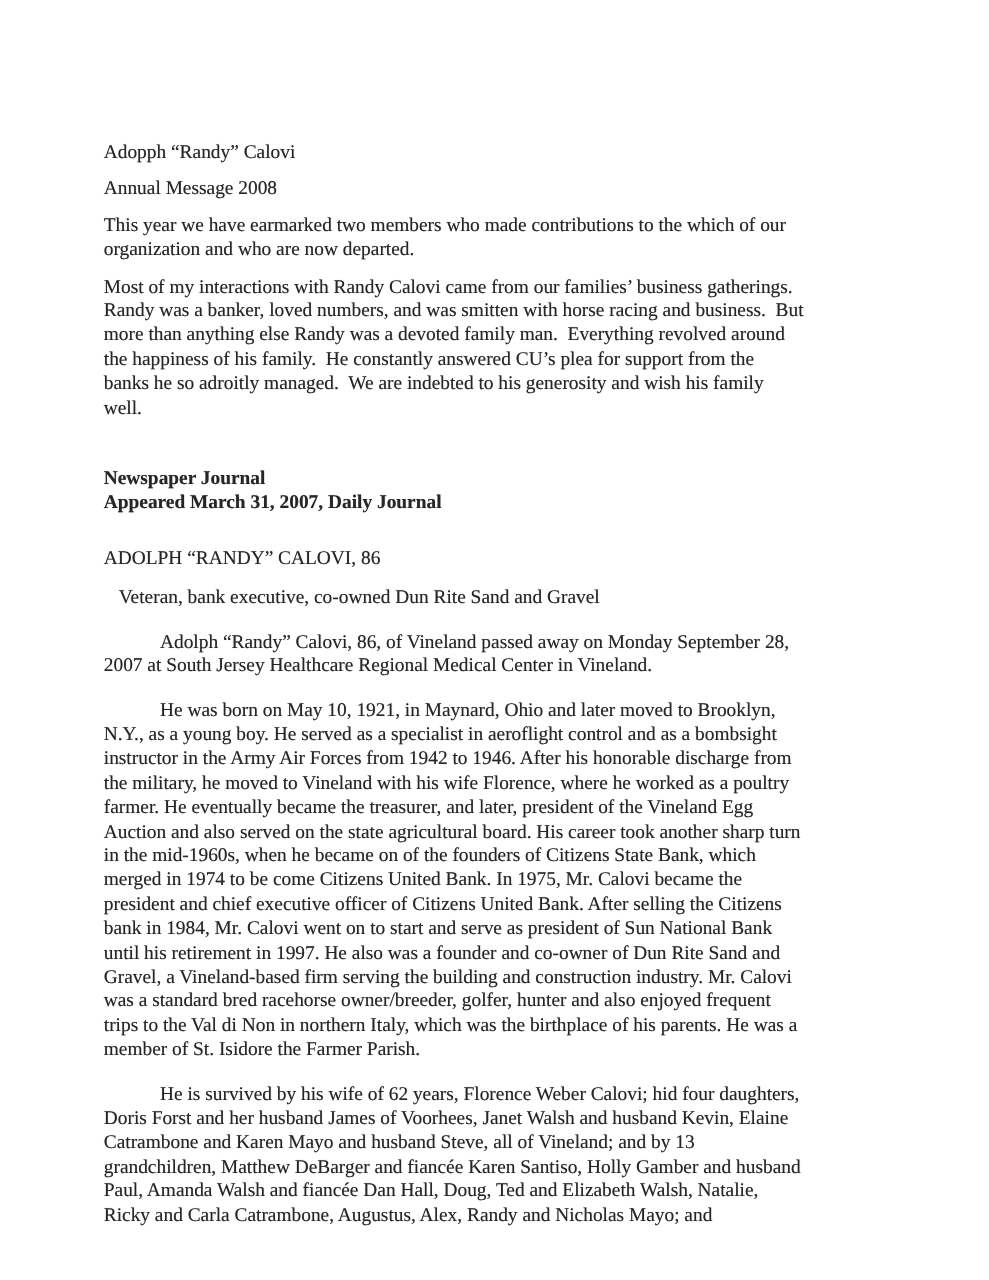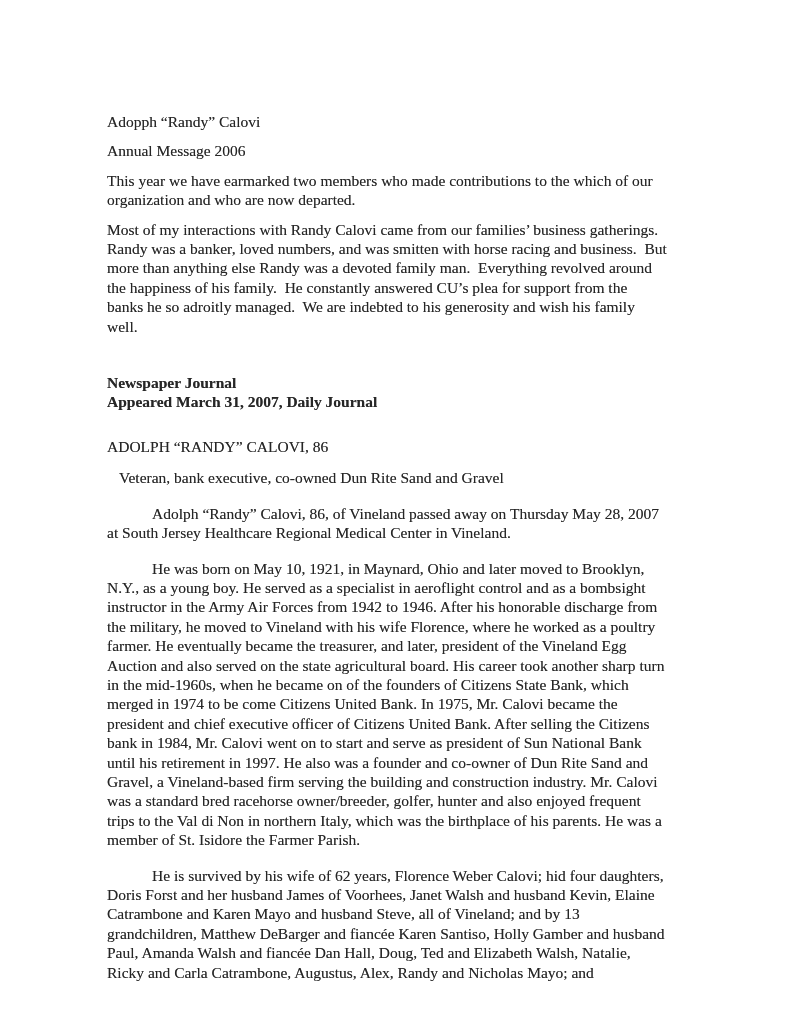--- a/index.html
+++ b/index.html
@@ -11,21 +11,21 @@
     width: 791px;
     height: 1024px;
     overflow: hidden;
     font-family: "Liberation Serif", "DejaVu Serif", serif;
     color: #262626;
   }
   .page {
     box-sizing: border-box;
     width: 791px;
     height: 736px;
-    padding: 112px 114px 40px 107px;
+    padding: 112px 114px 40px 83px;
     background: #ffffff;
   }
   .doc-text {
     width: 560px;
     font-size: 15.5px;
     line-height: 19.4px;
     text-shadow: 0 0 0.6px rgba(60,60,60,0.55);
   }
   .title-line {
     margin: 0 0 10px 0;
@@ -59,35 +59,35 @@
   }
 </style>
 </head>
 <body>
 
 <div class="page">
   <div class="doc-text">
 
     <p class="title-line">Adopph “Randy” Calovi</p>
 
-    <p class="title-line">Annual Message 2006</p>
+    <p class="title-line">Annual Message 2008</p>
 
     <p class="para">This year we have earmarked two members who made contributions to the which of our organization and who are now departed.</p>
 
     <p class="para">Most of my interactions with Randy Calovi came from our families’ business gatherings.  Randy was a banker, loved numbers, and was smitten with horse racing and business.  But more than anything else Randy was a devoted family man.  Everything revolved around the happiness of his family.  He constantly answered CU’s plea for support from the banks he so adroitly managed.  We are indebted to his generosity and wish his family well.</p>
 
     <div class="section-heading">
       <p>Newspaper Journal</p>
       <p>Appeared March 31, 2007, Daily Journal</p>
     </div>
 
     <p class="name-heading">ADOLPH “RANDY” CALOVI, 86</p>
 
     <p class="sub-heading">Veteran, bank executive, co-owned Dun Rite Sand and Gravel</p>
 
-    <p class="obit-para">Adolph “Randy” Calovi, 86, of Vineland passed away on Thursday May 28, 2007 at South Jersey Healthcare Regional Medical Center in Vineland.</p>
+    <p class="obit-para">Adolph “Randy” Calovi, 86, of Vineland passed away on Monday September 28, 2007 at South Jersey Healthcare Regional Medical Center in Vineland.</p>
 
     <p class="obit-para">He was born on May 10, 1921, in Maynard, Ohio and later moved to Brooklyn, N.Y., as a young boy. He served as a specialist in aeroflight control and as a bombsight instructor in the Army Air Forces from 1942 to 1946. After his honorable discharge from the military, he moved to Vineland with his wife Florence, where he worked as a poultry farmer. He eventually became the treasurer, and later, president of the Vineland Egg Auction and also served on the state agricultural board. His career took another sharp turn in the mid-1960s, when he became on of the founders of Citizens State Bank, which merged in 1974 to be come Citizens United Bank. In 1975, Mr. Calovi became the president and chief executive officer of Citizens United Bank. After selling the Citizens bank in 1984, Mr. Calovi went on to start and serve as president of Sun National Bank until his retirement in 1997. He also was a founder and co-owner of Dun Rite Sand and Gravel, a Vineland-based firm serving the building and construction industry. Mr. Calovi was a standard bred racehorse owner/breeder, golfer, hunter and also enjoyed frequent trips to the Val di Non in northern Italy, which was the birthplace of his parents. He was a member of St. Isidore the Farmer Parish.</p>
 
     <p class="obit-para">He is survived by his wife of 62 years, Florence Weber Calovi; hid four daughters, Doris Forst and her husband James of Voorhees, Janet Walsh and husband Kevin, Elaine Catrambone and Karen Mayo and husband Steve, all of Vineland; and by 13 grandchildren, Matthew DeBarger and fiancée Karen Santiso, Holly Gamber and husband Paul, Amanda Walsh and fiancée Dan Hall, Doug, Ted and Elizabeth Walsh, Natalie, Ricky and Carla Catrambone, Augustus, Alex, Randy and Nicholas Mayo; and</p>
 
   </div>
 </div>
 
 </body></html>

